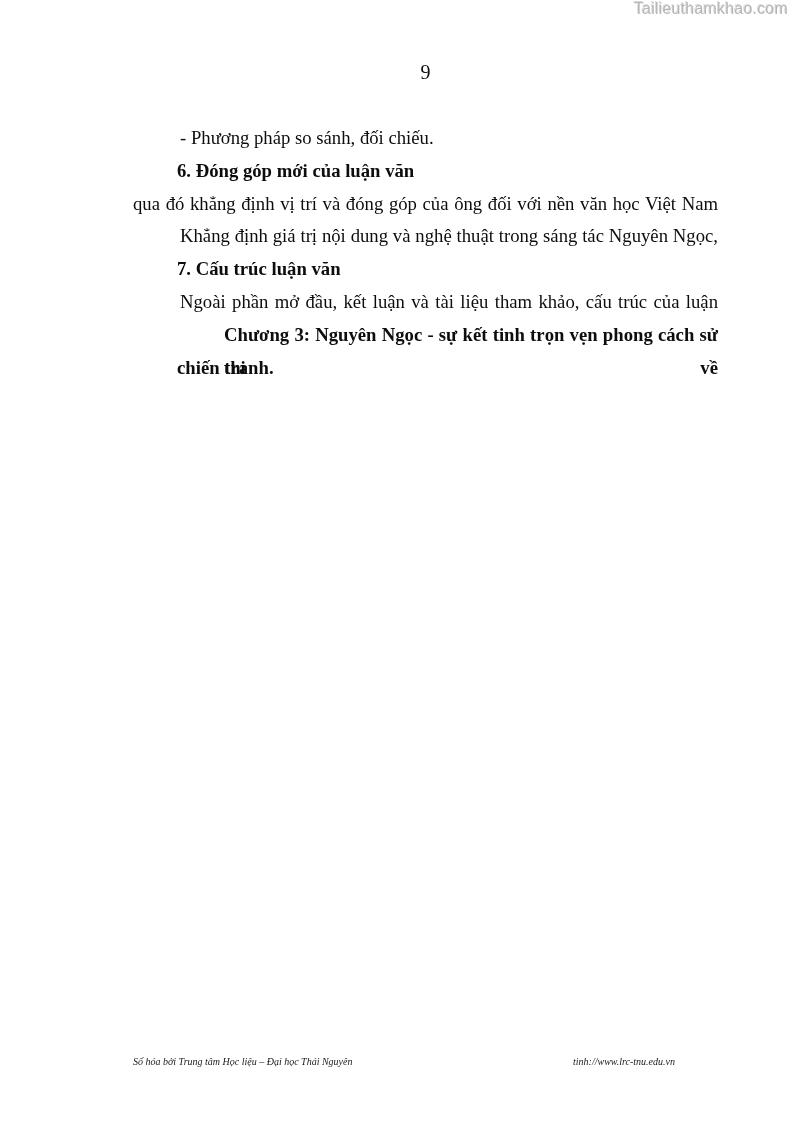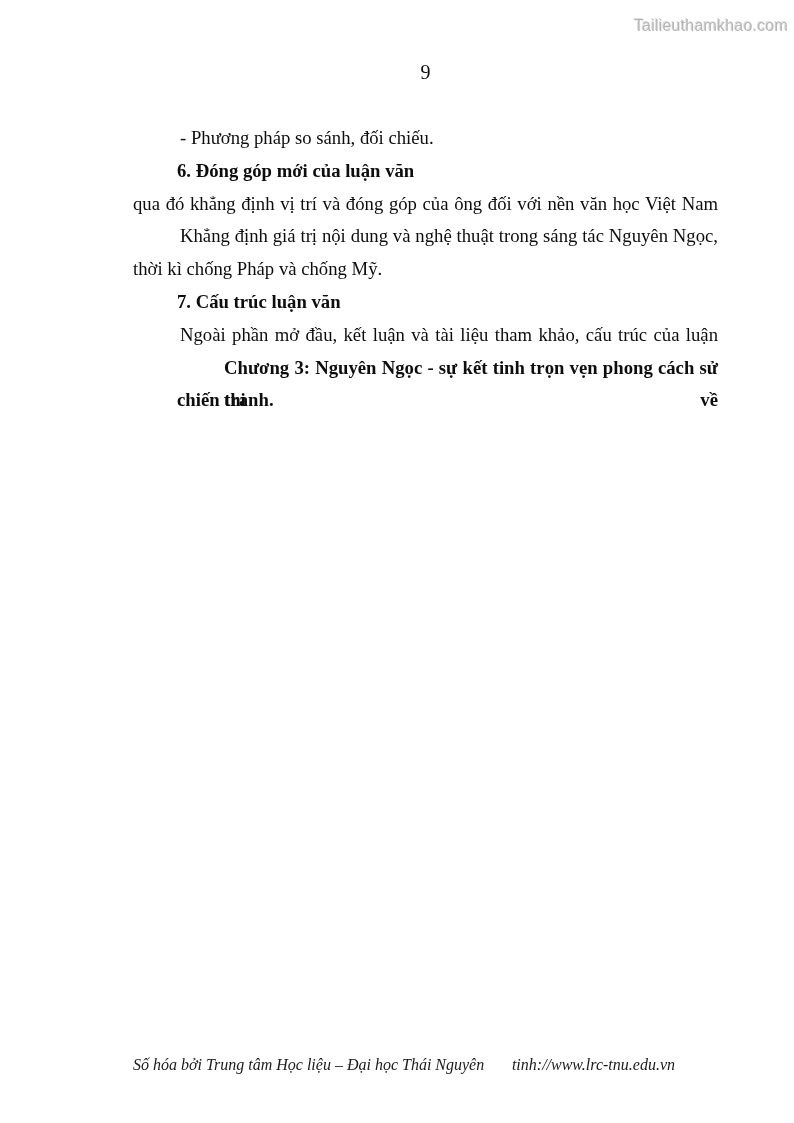--- a/index.html
+++ b/index.html
@@ -9,21 +9,21 @@
     width: 794px;
     height: 1123px;
     margin: 0 auto;
     background: #ffffff;
     overflow: hidden;
     font-family: "Liberation Serif", serif;
     color: #0d0d0d;
   }
   .watermark {
     position: absolute;
-    top: 17px;
+    top: 0;
     right: 6px;
     font-family: "Liberation Sans", sans-serif;
     font-size: 16px;
     color: #b5b5b5;
     text-shadow: 1px 1px 0 #ffffff, -1px -1px 0 #dcdcdc;
     letter-spacing: 0.2px;
   }
   .page-number {
     position: absolute;
     top: 60px;
@@ -52,21 +52,21 @@
   .ind { padding-left: 47px; }
   .bold { font-weight: bold; margin-left: 44px; }
   .footer {
     position: absolute;
     top: 1056px;
     left: 133px;
     right: 119px;
     display: flex;
     justify-content: space-between;
     align-items: baseline;
-    font-size: 16px;
+    font-size: 10px;
     font-style: italic;
     color: #1a1a1a;
   }
 </style>
 </head>
 <body>
 
 <div class="page">
 
   <div class="watermark">Tailieuthamkhao.com</div>
@@ -74,21 +74,20 @@
   <div class="page-number">9</div>
 
   <div class="content">
 
     <div class="line ind">- Phương pháp so sánh, đối chiếu.</div>
 
     <div class="line bold">6. Đóng góp mới của luận văn</div>
 
     <div class="wrapline just">qua đó khẳng định vị trí và đóng góp của ông đối với nền văn học Việt Nam</div>
     <div class="wrapline just ind">Khẳng định giá trị nội dung và nghệ thuật trong sáng tác Nguyên Ngọc,</div>
-    <div class="line">thời kì chống Pháp và chống Mỹ.</div>
 
     <div class="line bold">7. Cấu trúc luận văn</div>
 
     <div class="wrapline just ind">Ngoài phần mở đầu, kết luận và tài liệu tham khảo, cấu trúc của luận</div>
 
 
 
     <div class="wrapline just bold ind">Chương 3: Nguyên Ngọc - sự kết tinh trọn vẹn phong cách sử thi về</div>
     <div class="line bold">chiến tranh.</div>
 

